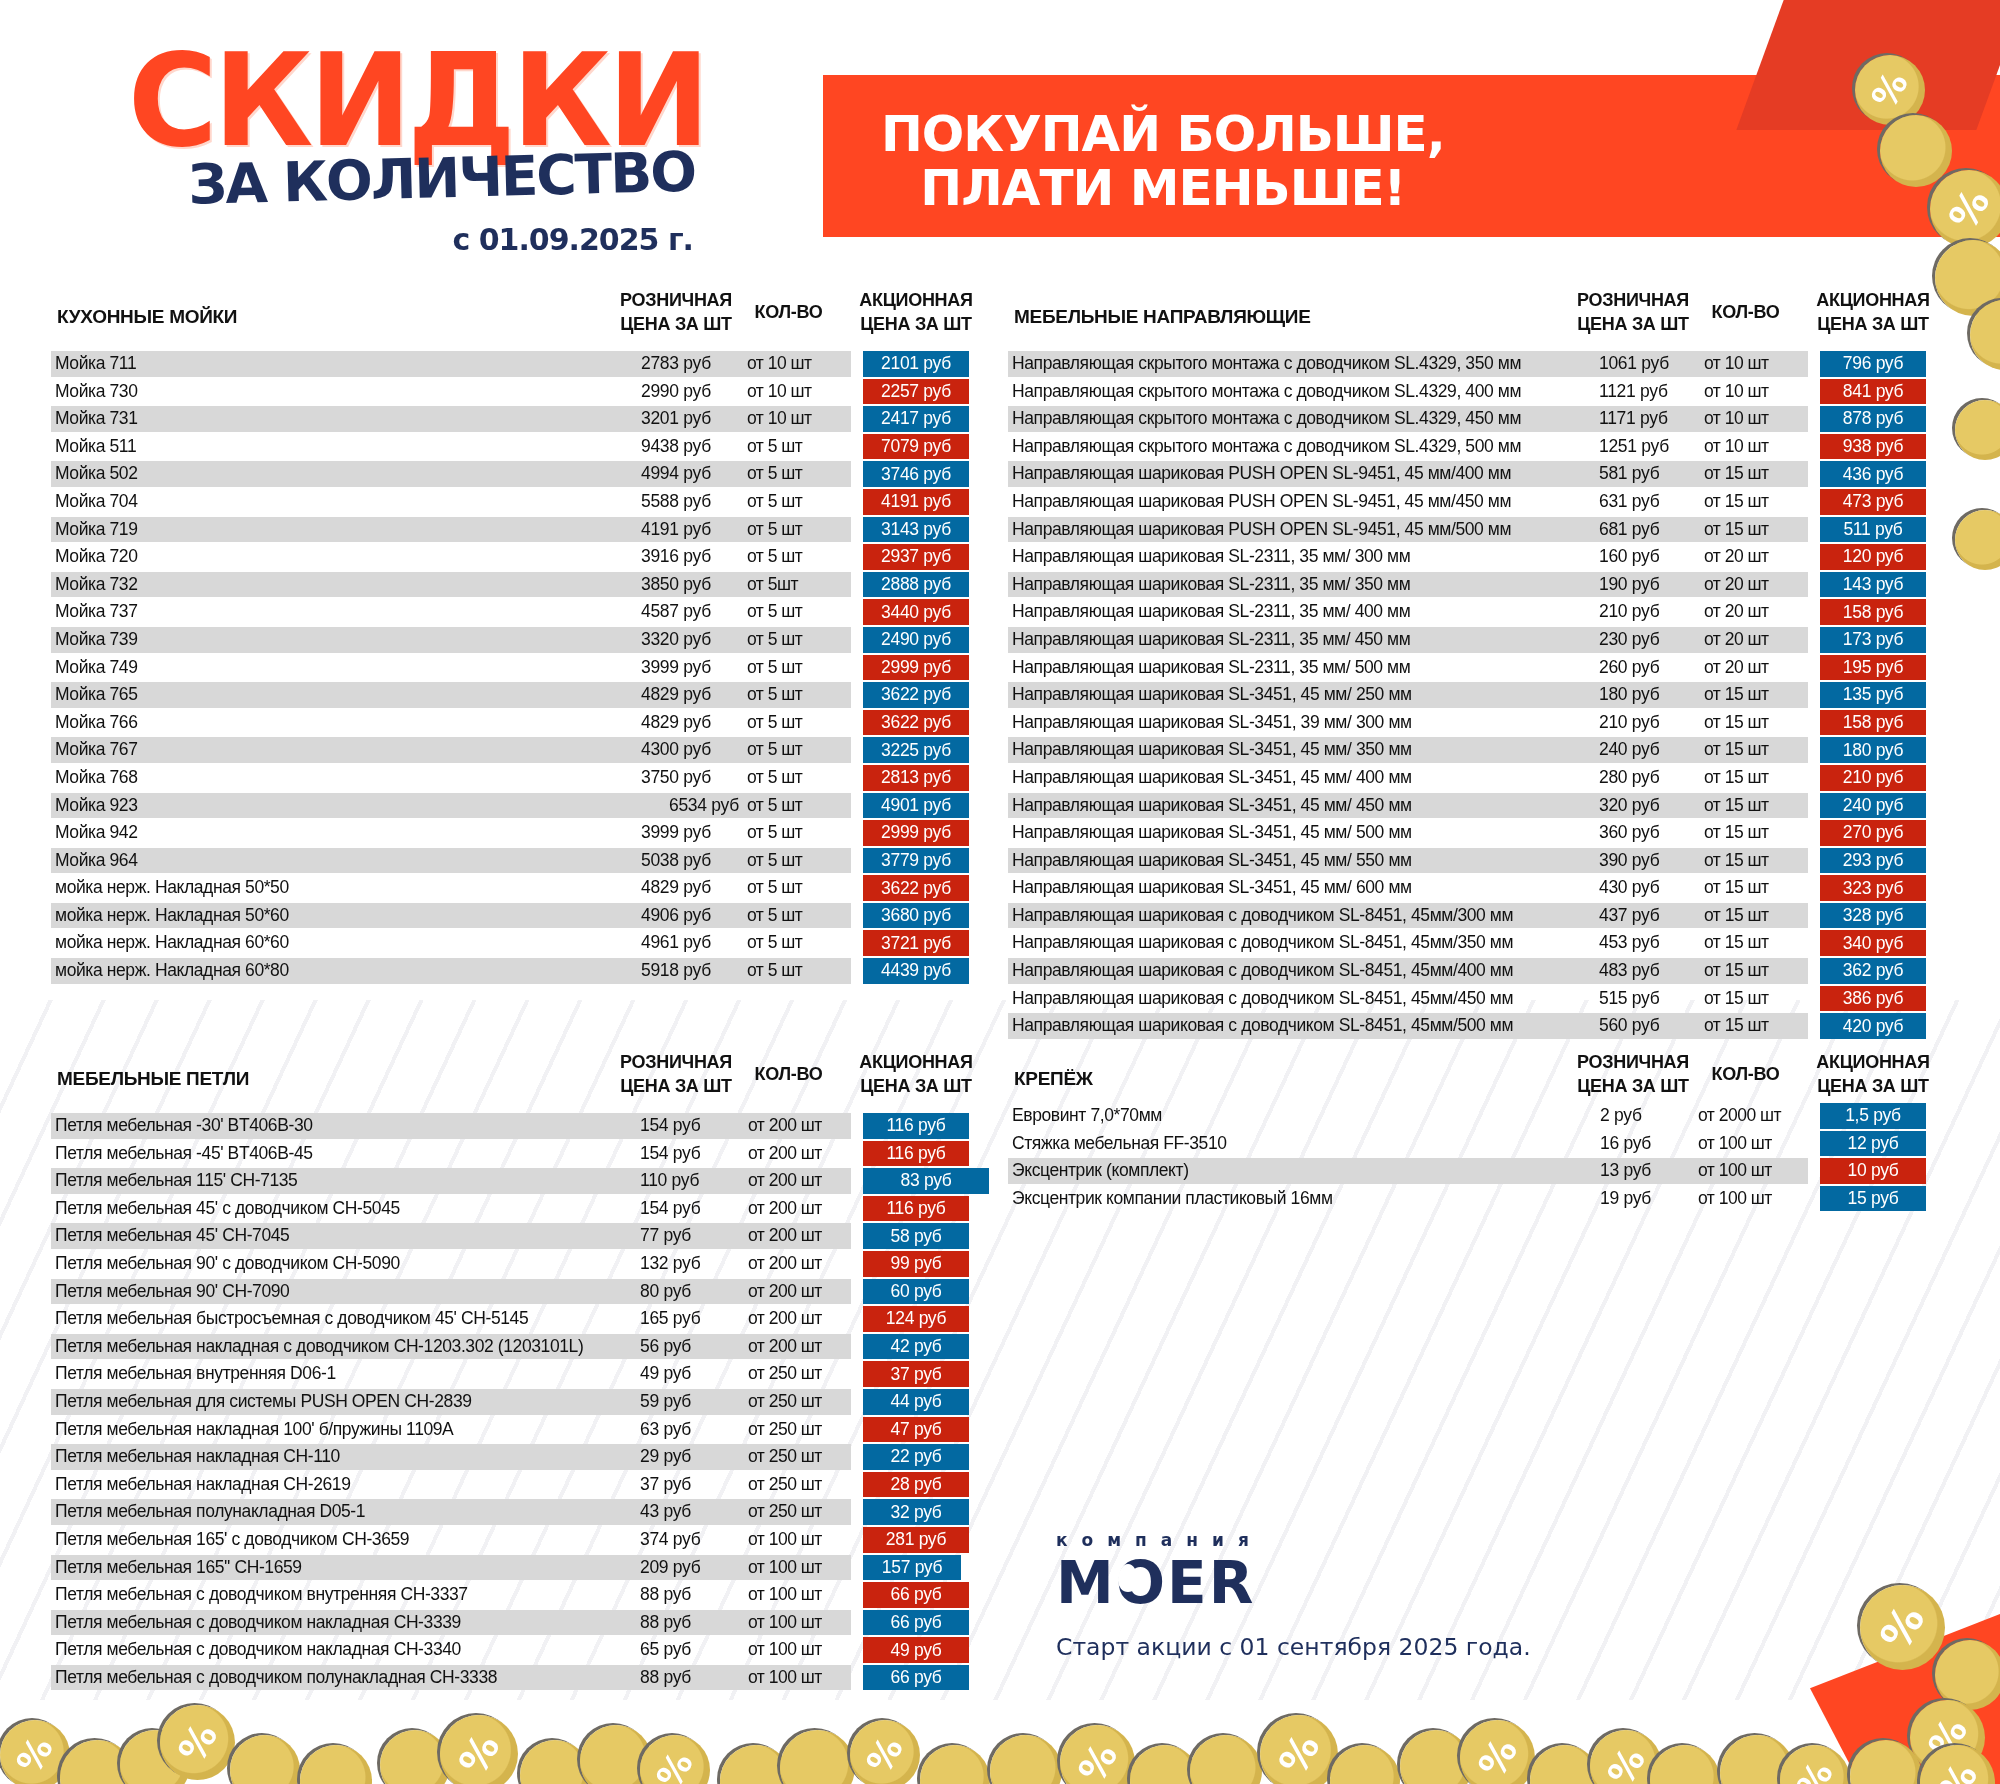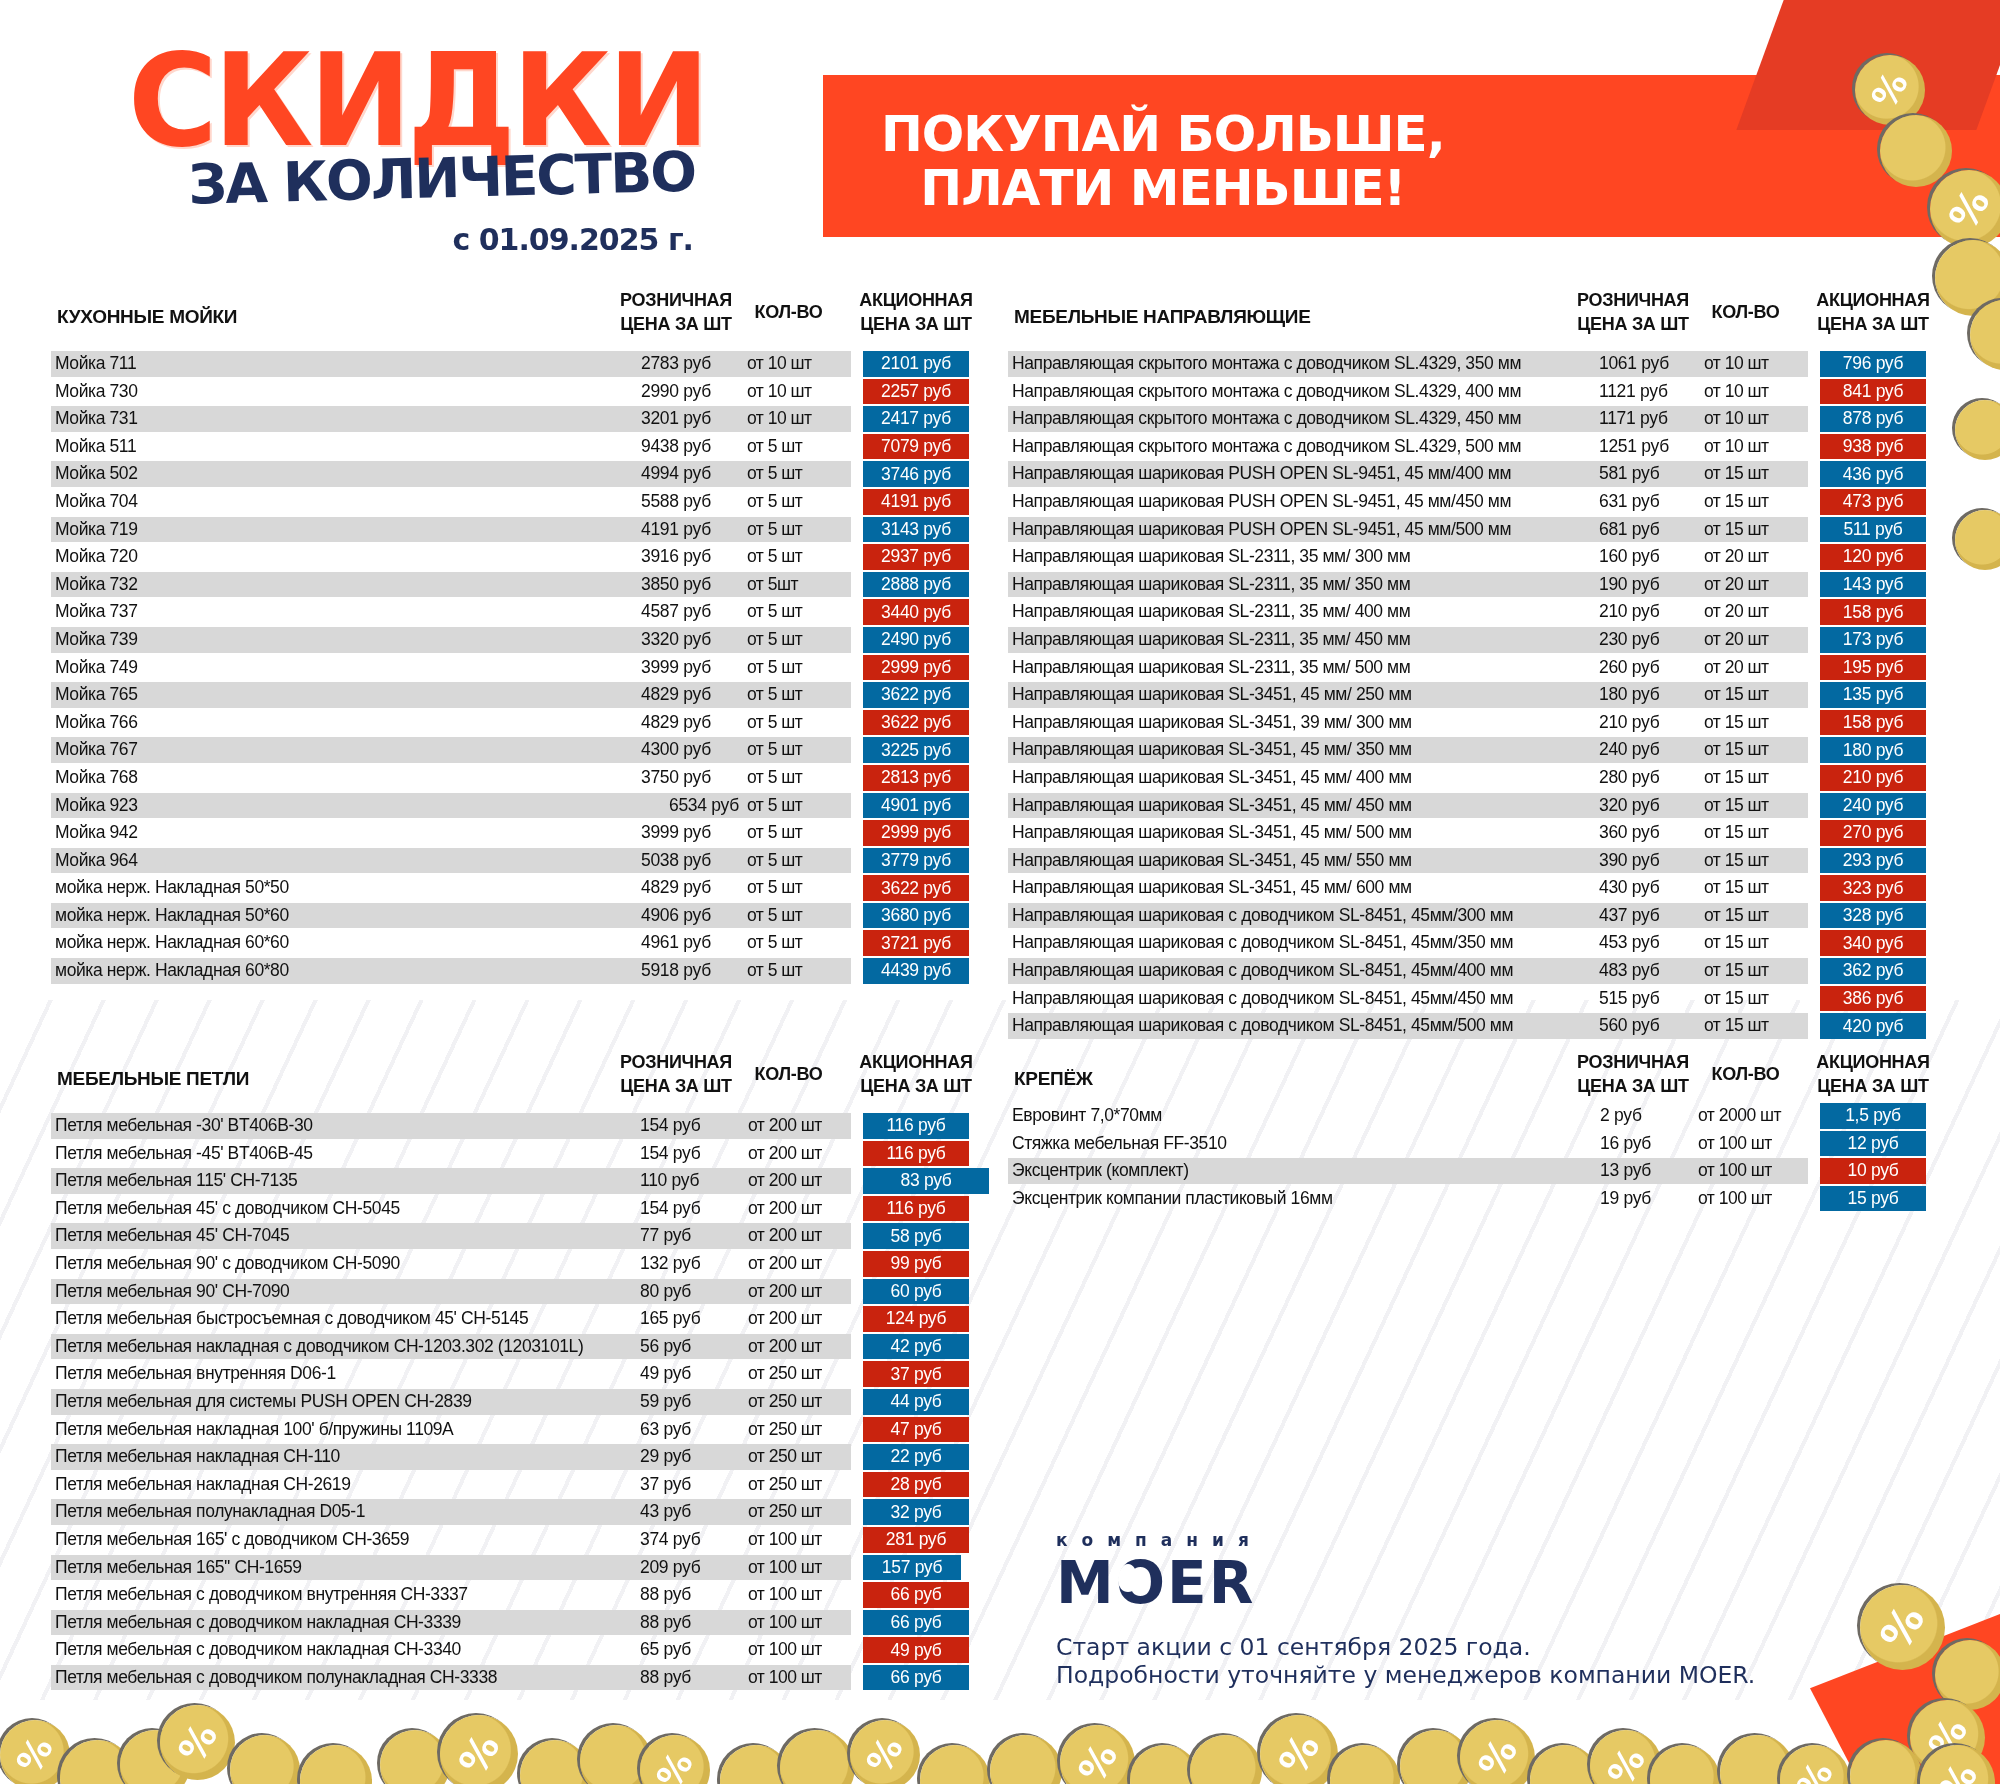--- a/index.html
+++ b/index.html
@@ -790,14 +790,13 @@
 <div class="logo">
   <div class="logo-sub">компания</div>
   <div class="logo-main">
     <span>MOER</span>
     <span class="logo-drop"></span>
   </div>
 </div>
 
 <div class="footer-text">
   <div>Старт акции с 01 сентября 2025 года.</div>
-  <div>Подробности уточняйте у менеджеров компании MOER.</div>
 </div>
 
 </body></html>

